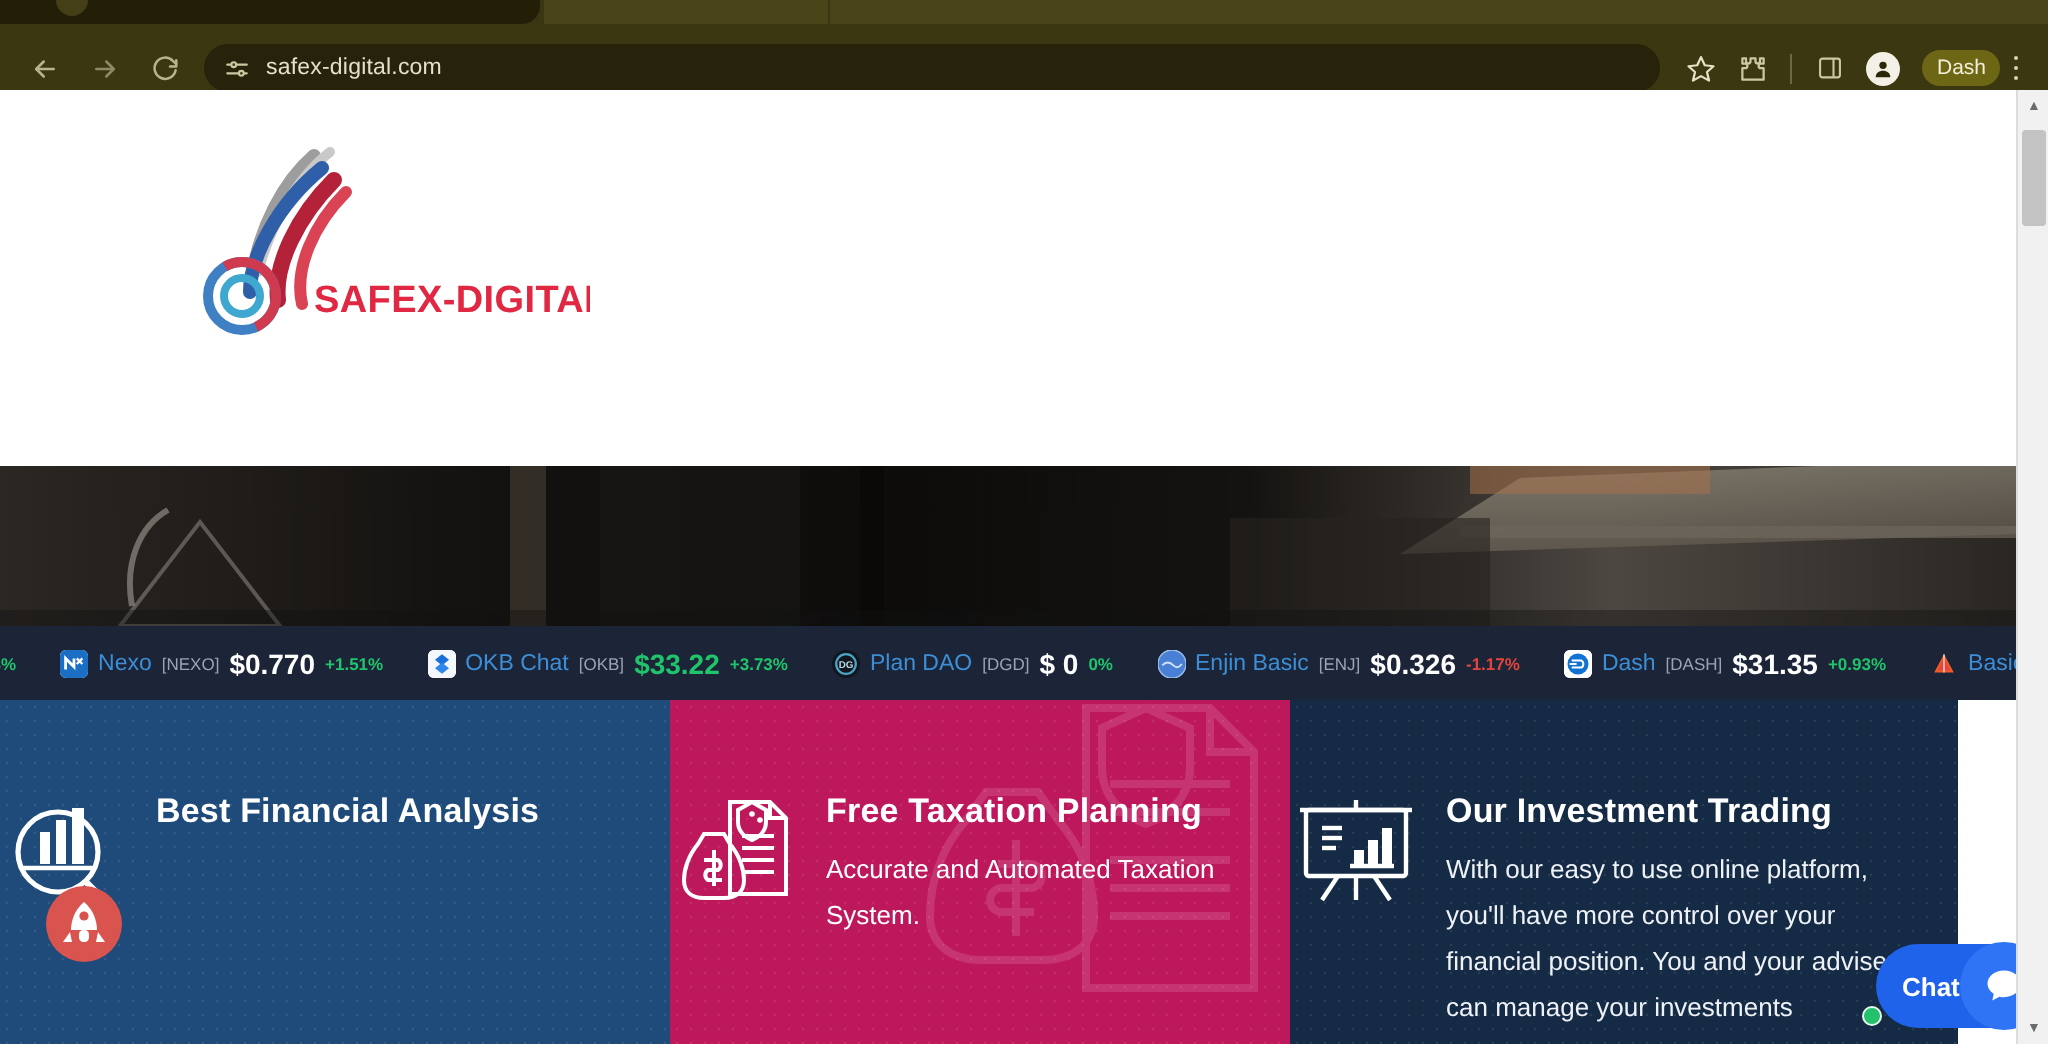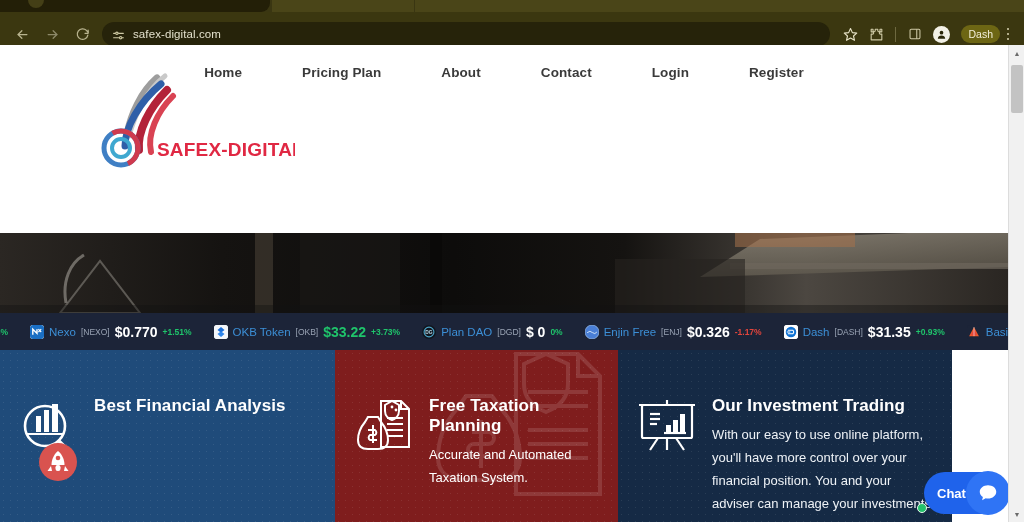--- a/index.html
+++ b/index.html
@@ -75,37 +75,37 @@
   .tick-price { color:#fff; font-size:14px; font-weight:bold; }
   .tick-price.green { color:#1fc46b; }
   .tick-chg { font-size:8.5px; font-weight:bold; }
   .tick-chg.up { color:#1fc46b; }
   .tick-chg.down { color:#e2453c; }
   .tick-chg.flat { color:#1fc46b; }
 
   
   .cards { display:flex; height:172px; }
   .card { position:relative; overflow:hidden; display:flex; align-items:flex-start;
-          padding:46px 18px 0 18px; gap:14px; }
+          padding:46px 18px 0 2px; gap:14px; }
   .card.c1 { width:335px; background:#1f4b7a; }
-  .card.c2 { width:283px; background:#7f1d1d;justify-content:flex-end; }
+  .card.c2 { width:310px; background:#be185d;justify-content:flex-end; }
   .card.c3 { width:334px; background:#152a45; }
   .card .dots { position:absolute; inset:0; opacity:.25;
      background-image:radial-gradient(rgba(255,255,255,.35) .7px, transparent .8px);
      background-size:7px 7px; }
   .card-ico { position:relative; z-index:2; flex:0 0 auto; width:62px; }
   .card-txt { position:relative; z-index:2; }
   .card-title { color:#fff; font-size:17px; font-weight:bold; margin-bottom:7px;
                 letter-spacing:.1px; }
   .card-desc { color:#eef2f6; font-size:13px; line-height:23px; max-width:230px; }
   .c2 .card-desc { color:#fff; }
   .watermark { position:absolute; right:-10px; top:-6px; z-index:1; opacity:.12; }
 
   
-  .chat { position:absolute; right:18px; bottom:8px; height:42px; width:82px;
+  .chat { position:absolute; right:4px; bottom:8px; height:42px; width:82px;
           background:#1f63eb; border-radius:22px; display:flex; align-items:center;
           justify-content:flex-start; padding-left:13px; z-index:40; }
   .chat-label { color:#fff; font-size:13px; font-weight:bold; }
   .chat-bub { position:absolute; right:-4px; top:-1px; width:44px; height:44px;
               border-radius:50%; background:#2f74f5; display:flex; align-items:center;
               justify-content:center; }
   .chat-dot { position:absolute; left:-7px; bottom:1px; width:10px; height:10px;
               border-radius:50%; background:#23c16b; border:1.5px solid #e8f7ee; }
 
   
@@ -193,28 +193,20 @@
         <i></i>
         <i></i>
       </div>
   </div>
 
   <div class="viewport">
     <div class="page">
 
       <div class="site-header">
 
-        <div class="mainnav">
-          <a>Home</a>
-          <a>Pricing Plan</a>
-          <a>About</a>
-          <a>Contact</a>
-          <a>Login</a>
-          <a>Register</a>
-        </div>
 
         <div class="logo">
           <svg width="200" height="110" viewBox="0 0 200 110">
 
             <path d="M62 8 C46 22 36 44 32 64" stroke="#9d9d9d" stroke-width="7" fill="none" stroke-linecap="round"></path>
             <path d="M70 6 C52 20 40 44 34 66" stroke="#c9c9c9" stroke-width="5" fill="none" stroke-linecap="round"></path>
             <path d="M66 14 C44 32 30 58 30 76" stroke="#2f5fa8" stroke-width="7" fill="none" stroke-linecap="round"></path>
             <path d="M72 20 C54 38 42 62 44 80" stroke="#b32239" stroke-width="8" fill="none" stroke-linecap="round"></path>
             <path d="M78 26 C62 42 52 64 56 82" stroke="#d94353" stroke-width="6" fill="none" stroke-linecap="round"></path>
 
@@ -278,21 +270,21 @@
           </div>
 
           <div class="tick">
             <span class="tick-logo" style="background:#fff;">
               <svg width="14" height="14" viewBox="0 0 20 20">
                   <rect width="20" height="20" rx="3" fill="#f4f7fb"></rect>
                   <path d="M10 3 L15 7 L10 11 L5 7 Z" fill="#1b6fd8"></path>
                   <path d="M10 9 L15 13 L10 17 L5 13 Z" fill="#2f86ec"></path>
                 </svg>
             </span>
-            <span class="tick-name">OKB Token</span>
+            <span class="tick-name">OKB Chat</span>
             <span class="tick-sym">[OKB]</span>
             <span class="tick-price green">$33.22</span>
             <span class="tick-chg up">+3.73%</span>
           </div>
 
           <div class="tick">
             <span class="tick-logo">
               <svg width="14" height="14" viewBox="0 0 20 20">
                   <circle cx="10" cy="10" r="10" fill="#11161f"></circle>
                   <circle cx="10" cy="10" r="7" fill="none" stroke="#4ba3c7" stroke-width="1.6"></circle>
@@ -306,21 +298,21 @@
           </div>
 
           <div class="tick">
             <span class="tick-logo">
               <svg width="14" height="14" viewBox="0 0 20 20">
                   <circle cx="10" cy="10" r="10" fill="#4a7fd6"></circle>
                   <circle cx="10" cy="10" r="10" fill="none" stroke="#9fc2ea" stroke-width="1"></circle>
                   <path d="M3 11 q4 -4 8 0 q3 3 6 -1" stroke="#cfe1f7" stroke-width="1.4" fill="none"></path>
                 </svg>
             </span>
-            <span class="tick-name">Enjin Free</span>
+            <span class="tick-name">Enjin Basic</span>
             <span class="tick-sym">[ENJ]</span>
             <span class="tick-price">$0.326</span>
             <span class="tick-chg down">-1.17%</span>
           </div>
 
           <div class="tick">
             <span class="tick-logo" style="background:#fff;">
               <svg width="14" height="14" viewBox="0 0 20 20">
                   <rect width="20" height="20" rx="2" fill="#fff"></rect>
                   <circle cx="10" cy="10" r="7.5" fill="#1072d3"></circle>

